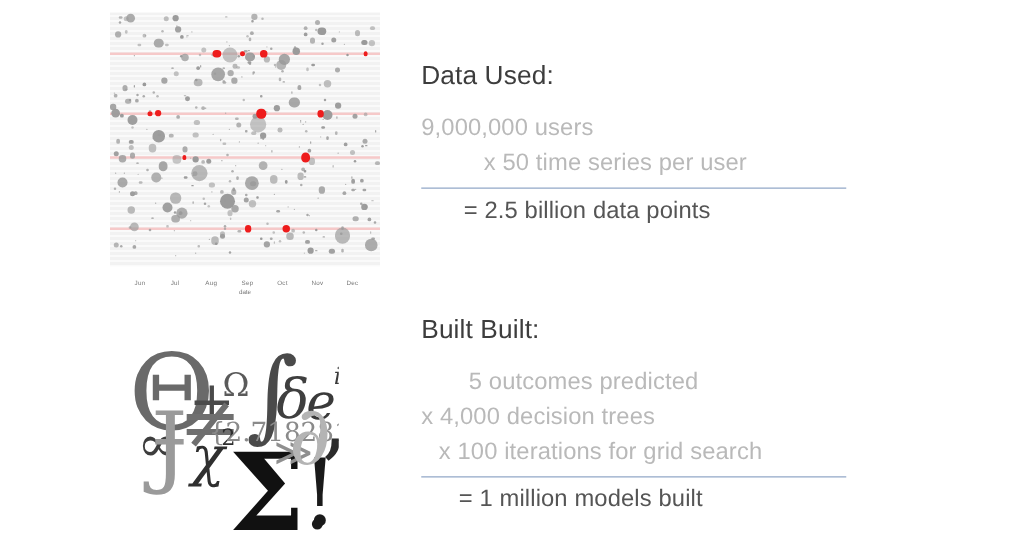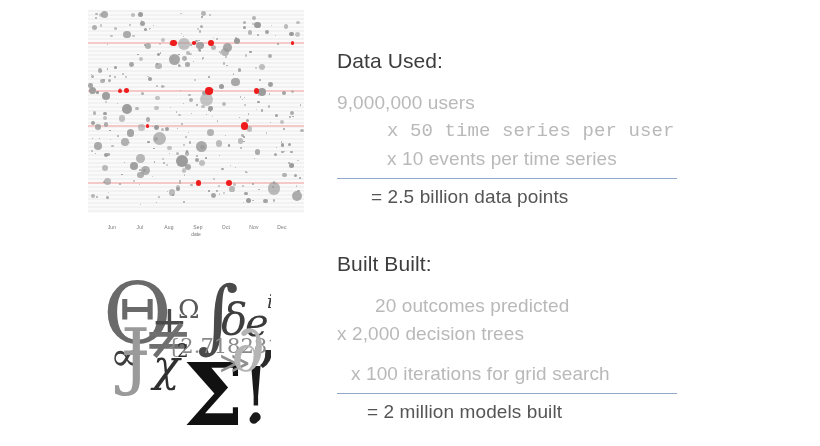--- a/index.html
+++ b/index.html
@@ -135,25 +135,25 @@
   }
   .total-line {
     font-size: 19px;
     color: #555555;
     line-height: 28px;
     padding-left: 34px;
     white-space: nowrap;
     letter-spacing: .1px;
   }
   .indent-1 { padding-left: 0px; }
-  .indent-2 { padding-left: 50px; font-family: Liberation Mono, monospace; }
+  .indent-2 { padding-left: 50px; }
   .indent-3 { padding-left: 50px; }
   .m-indent-1 { padding-left: 38px; }
   .m-indent-2 { padding-left: 0px; }
-  .m-indent-3 { padding-left: 14px; margin-top: 12px; }
+  .m-indent-3 { padding-left: 14px; }
   .m-total { padding-left: 30px; }
 </style>
 </head>
 <body>
 
 <div class="slide">
 
   <div class="scatter-panel">
     <div class="scatter-stripes"></div>
     <div class="hl-row" style="top:32px"></div>
@@ -538,30 +538,29 @@
     <span class="glyph" style="left:16px;  top:70px;  font-size:72px; color:#9a9a9a;">Ɉ</span>
     <span class="glyph" style="left:150px; top:92px;  font-size:72px; color:#2b2b2b;">’</span>
     <span class="glyph" style="left:140px; top:156px; font-size:30px; color:#1a1a1a;">•</span>
   </div>
 
   <div class="text-block block-a">
     <h2 class="block-title">Data Used:</h2>
     <ul class="calc-lines">
       <li class="indent-1">9,000,000 users</li>
       <li class="indent-2">x 50 time series per user</li>
-      <li class="indent-3">x 10 events per time series</li>
     </ul>
     <div class="divider"></div>
     <div class="total-line">= 2.5 billion data points</div>
   </div>
 
   <div class="text-block block-b">
     <h2 class="block-title">Built Built:</h2>
     <ul class="calc-lines">
-      <li class="m-indent-1">20 outcomes predicted</li>
-      <li class="m-indent-2">x 2,000 decision trees</li>
+      <li class="m-indent-1">5 outcomes predicted</li>
+      <li class="m-indent-2">x 4,000 decision trees</li>
       <li class="m-indent-3">x 100 iterations for grid search</li>
     </ul>
     <div class="divider"></div>
-    <div class="total-line m-total">= 2 million models built</div>
+    <div class="total-line m-total">= 1 million models built</div>
   </div>
 
 </div>
 
 </body></html>

